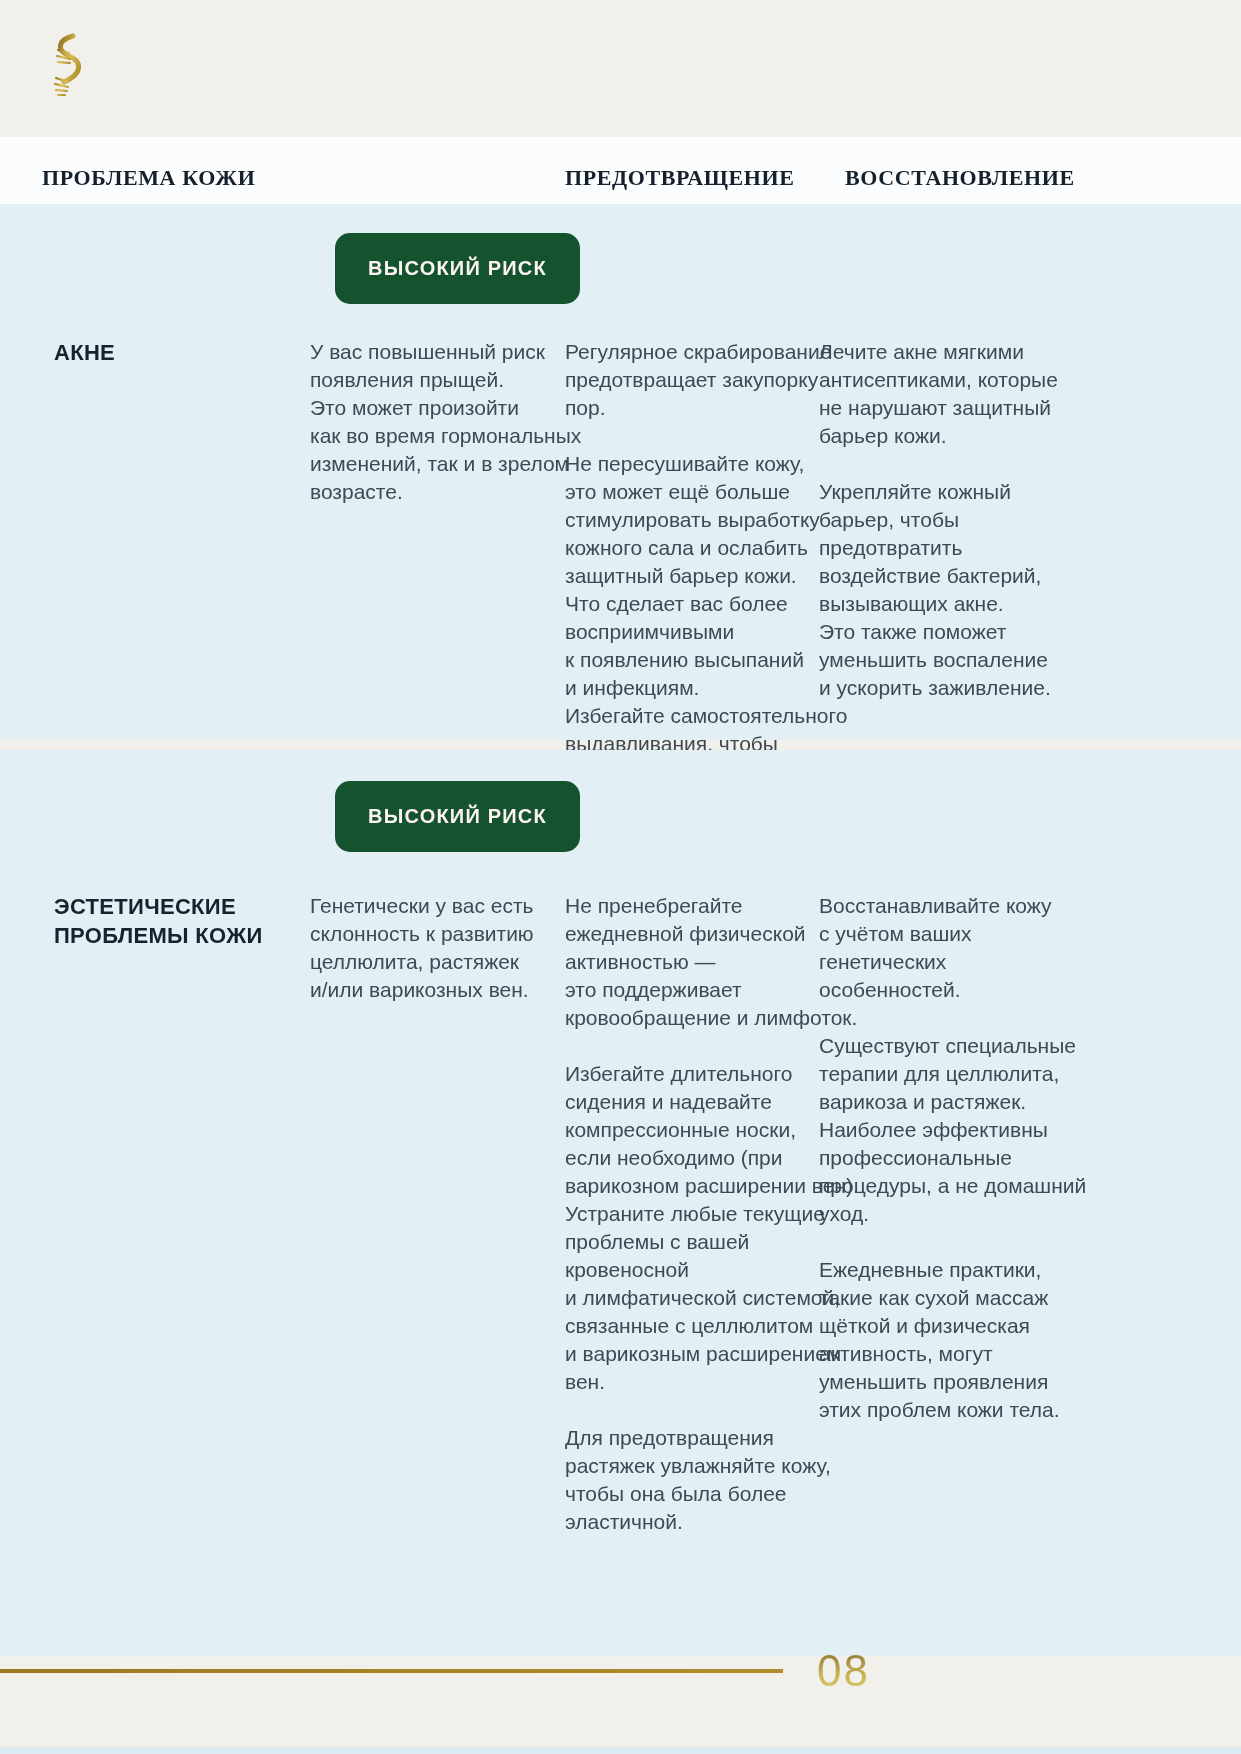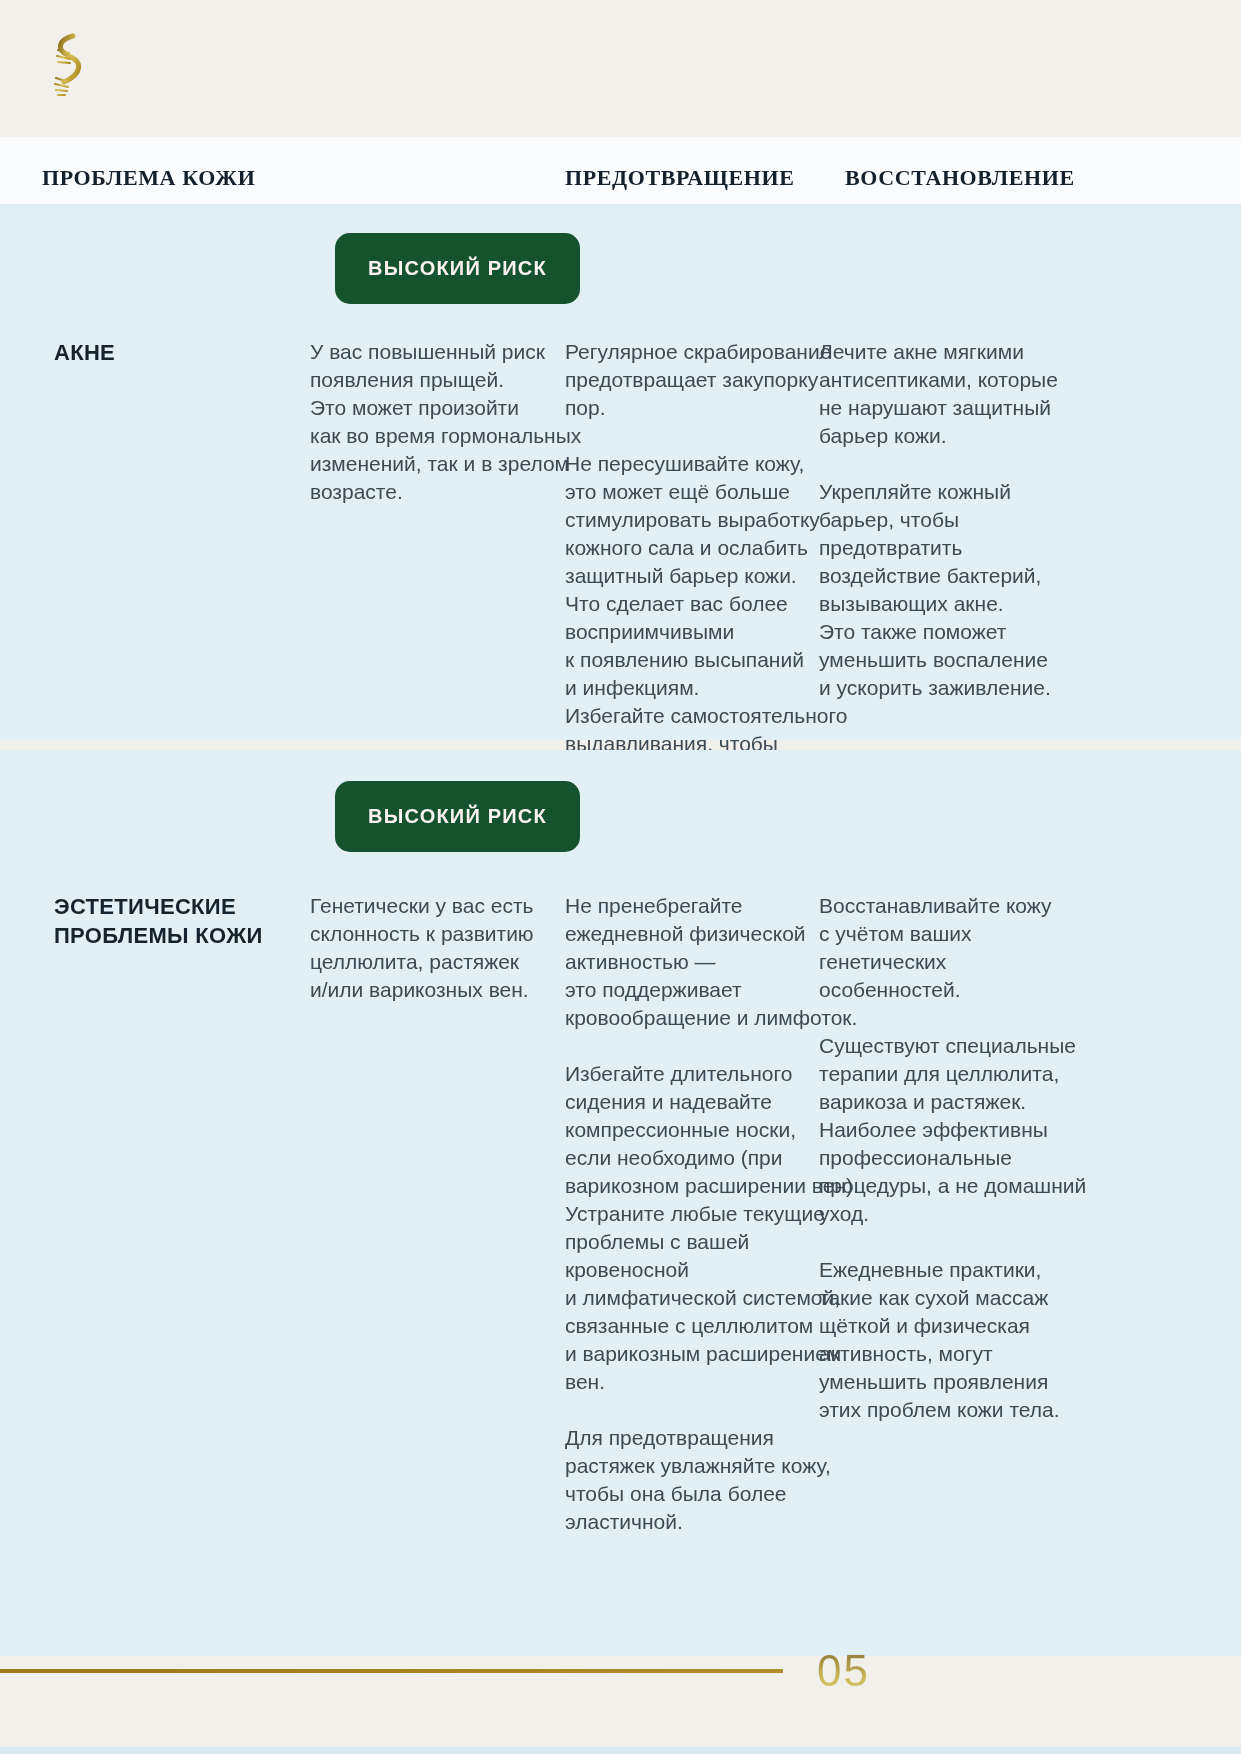--- a/index.html
+++ b/index.html
@@ -242,16 +242,16 @@
 уход.
 
 Ежедневные практики,
 такие как сухой массаж
 щёткой и физическая
 активность, могут
 уменьшить проявления
 этих проблем кожи тела.</div>
 
   <div class="footer-line"></div>
-  <div class="page-number">05</div>
+  <div class="page-number">08</div>
   <div class="bottom-strip"></div>
 
 </div>
 
 </body></html>

